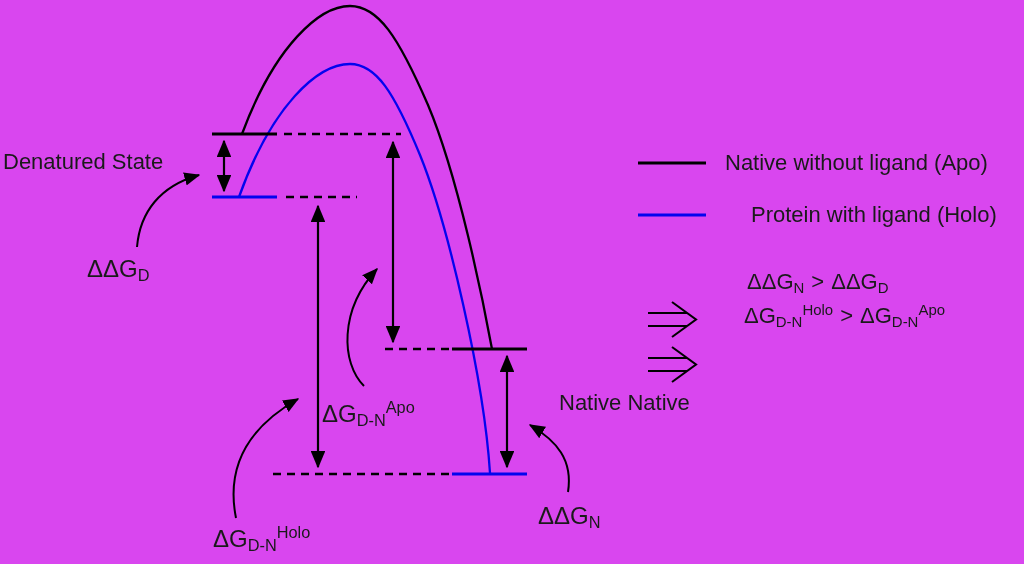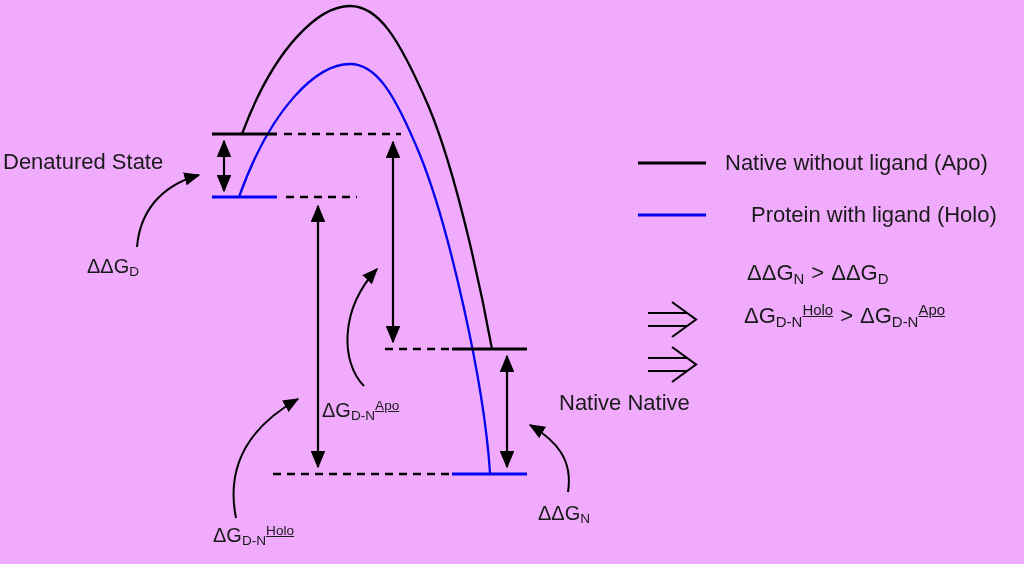--- a/index.html
+++ b/index.html
@@ -1,24 +1,24 @@
 <!DOCTYPE html>
 <html style="--apo: #000000; --holo: #0404ee; --ink: #1a1a1a;"><head>
 <meta charset="utf-8">
 <style>
   html,body{margin:0;padding:0;background:#fff;}
   .stage{
-    position:relative;width:1024px;height:564px;background:#f0abfc;overflow:hidden;
+    position:relative;width:1024px;height:564px;background:#d946ef;overflow:hidden;
     font-family:"Liberation Sans", sans-serif;color:var(--ink,#1a1a1a);
   }
   .stage svg.canvas{position:absolute;left:0;top:0;}
   .lbl{position:absolute;font-size:22px;line-height:1.05;white-space:nowrap;}
-  .formula{font-size:20px;text-align:right;}
+  .formula{font-size:24px;text-align:right;}
   .lbl sub,.eq sub{font-size:68%;vertical-align:-0.22em;letter-spacing:0;}
-  .lbl sup,.eq sup{font-size:68%;vertical-align:0.55em;text-decoration:underline;}
+  .lbl sup,.eq sup{font-size:68%;vertical-align:0.55em;}
   .eq{position:absolute;font-size:22px;line-height:1.05;white-space:nowrap;}
   .eq .op{padding:0 7px;}
   
   .apoS{stroke:var(--apo,#000);}
   .holoS{stroke:var(--holo,#0404ee);}
   .curve{fill:none;stroke-width:2.3;}
   .lvl{fill:none;stroke-width:3;}
   .dash{fill:none;stroke:var(--apo,#000);stroke-width:2.6;stroke-dasharray:8 6;}
   .varrow{fill:none;stroke:var(--apo,#000);stroke-width:2.2;}
   .carrow{fill:none;stroke:var(--apo,#000);stroke-width:2;}
@@ -92,20 +92,20 @@
     <span>ΔΔG</span><sub>N</sub>
   </div>
 
   <div class="lbl" style="left:725px;top:151px">
     <span>Native without ligand (Apo)</span>
   </div>
   <div class="lbl" style="left:751px;top:203px">
     <span>Protein with ligand (Holo)</span>
   </div>
 
-  <div class="eq" style="left:747px;top:259px">
+  <div class="eq" style="left:747px;top:268px">
     <span>ΔΔG</span><sub>N</sub><sup></sup><span class="op">&gt;</span><span>ΔΔG</span><sub>D</sub><sup></sup>
   </div>
   <div class="eq" style="left:744px;top:302px">
     <span>ΔG</span><sub>D-N</sub><sup>Holo</sup><span class="op">&gt;</span><span>ΔG</span><sub>D-N</sub><sup>Apo</sup>
   </div>
 
 </div>
 
 </body></html>

